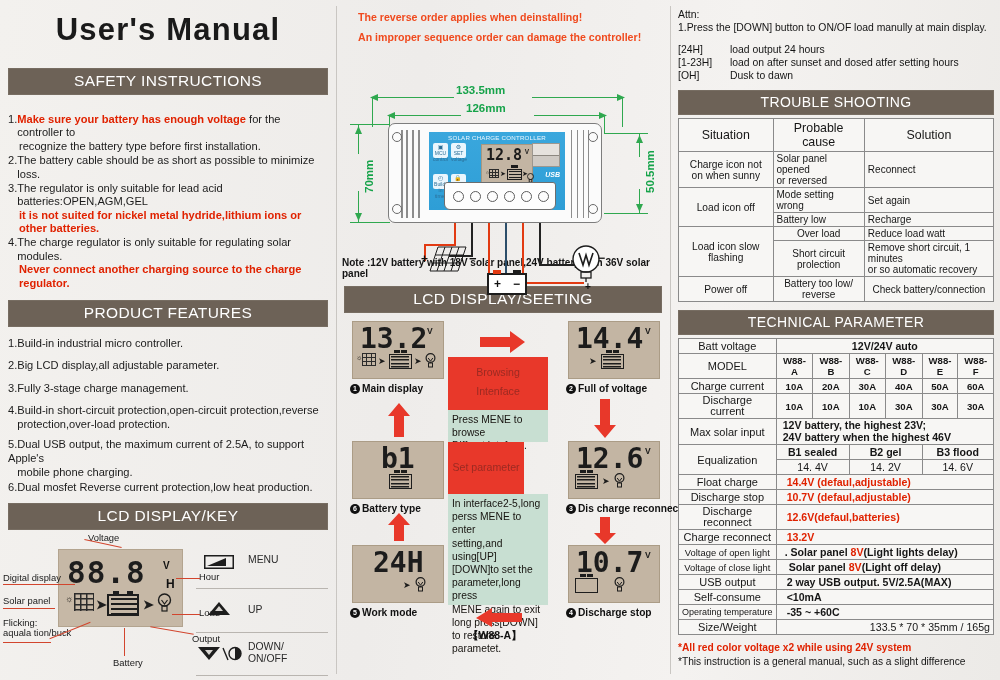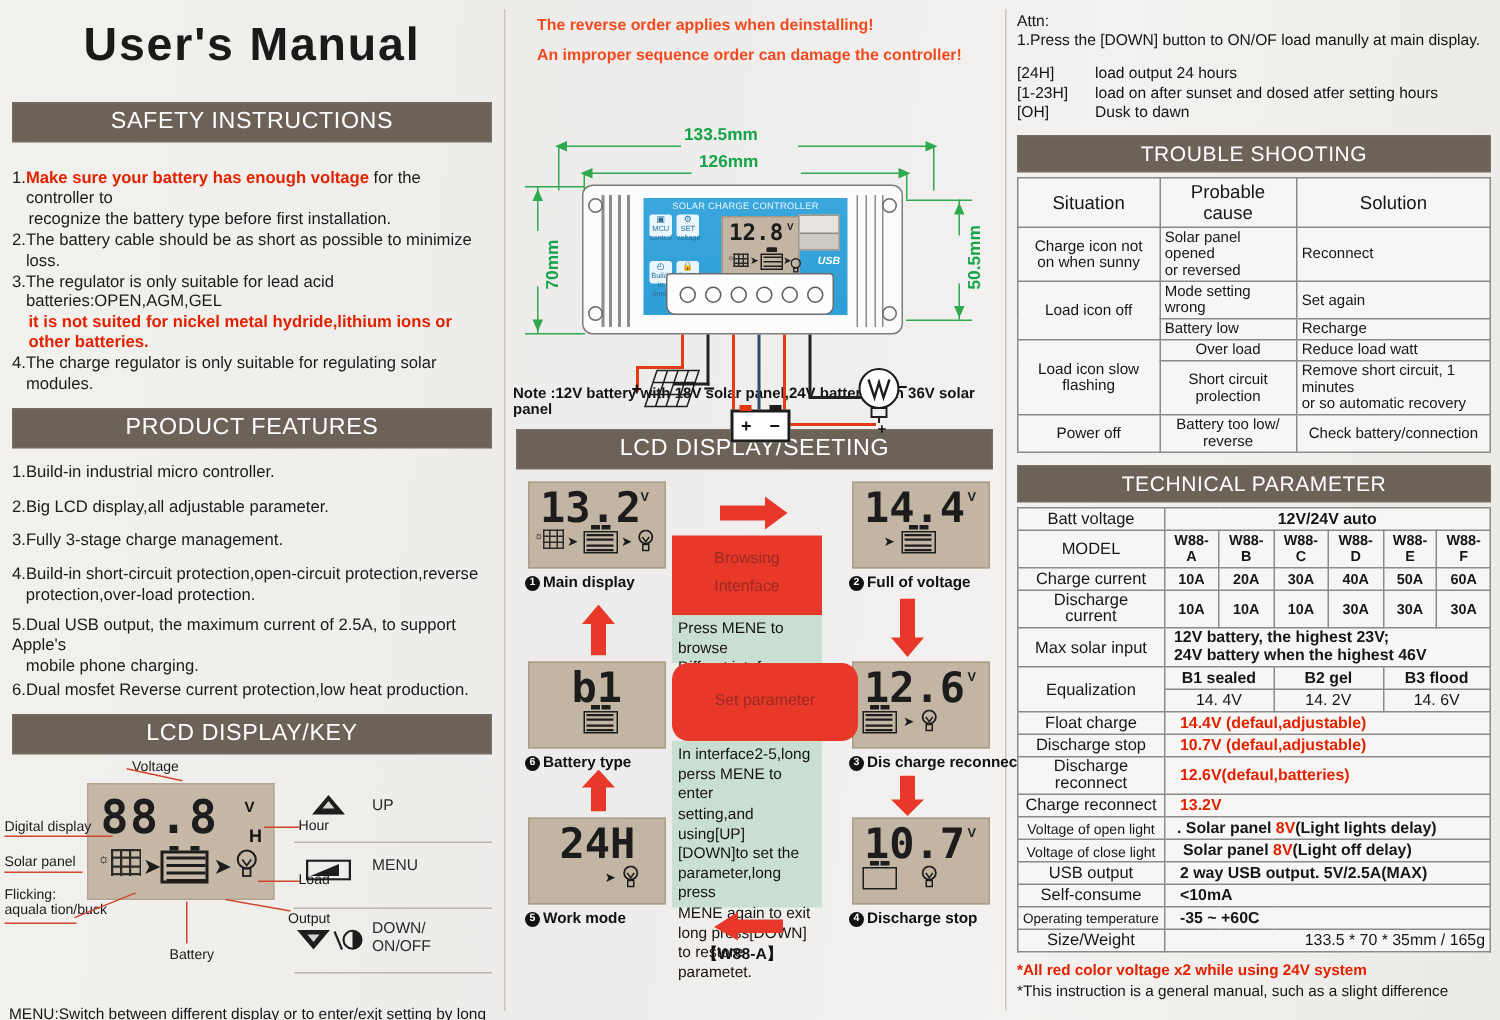--- a/index.html
+++ b/index.html
@@ -255,20 +255,23 @@
         <span class="bdy">The regulator is only suitable for lead acid batteries:OPEN,AGM,GEL</span>
       </div>
       <div class="li indent redb">
           <span>it is not suited for nickel metal hydride,lithium ions or other batteries.</span>
         </div>
 
       <div class="li">
         <span class="num">4.</span>
         <span class="bdy">The charge regulator is only suitable for regulating solar modules.</span>
       </div>
+      <div class="li indent redb">
+          <span>Never connect another charging source to the charge regulator.</span>
+        </div>
     </div>
 
     <div style="padding:5px 8px 0;">
       <div class="bar">PRODUCT FEATURES</div>
     </div>
 
     <div class="txtblock" style="padding-top:10px;">
       <div class="li" style="margin-bottom:9px">1.Build-in industrial micro controller.</div>
       <div class="li" style="margin-bottom:9px">2.Big LCD display,all adjustable parameter.</div>
       <div class="li" style="margin-bottom:9px">3.Fully 3-stage  charge management.</div>
@@ -325,36 +328,36 @@
       <div class="leader" style="left:176px; top:48px; width:24px;"></div>
 
       <div class="lbl" style="left:199px; top:78px;">Load</div>
       <div class="leader" style="left:172px; top:84px; width:28px;"></div>
 
       <div class="lbl" style="left:192px; top:104px;">Output</div>
       <div class="leader" style="left:150px; top:100px; width:44px; transform:rotate(10deg);"></div>
 
       <div class="keys">
         <div class="keyrow">
+          <div class="keyglyph">
+            <svg width="30" height="14" viewBox="0 0 30 14">
+                <rect x="0.7" y="0.7" width="28.6" height="12.6" fill="none" stroke="#1d1d1d" stroke-width="1.6"></rect>
+                <path d="M3 11 L22 3 L22 11 Z" fill="#1d1d1d"></path>
+              </svg>
+          </div>
+          <div class="keyname">MENU</div>
+        </div>
+        <div class="keyrow">
           <div class="keyglyph" style="top:13px">
             <svg width="22" height="14" viewBox="0 0 22 14">
                 <path d="M11 0 L22 13 L0 13 Z" fill="#1d1d1d"></path>
                 <path d="M11 4 L15 9 L7 9 Z" fill="#d9d6d2"></path>
               </svg>
           </div>
           <div class="keyname" style="top:15px">UP</div>
-        </div>
-        <div class="keyrow">
-          <div class="keyglyph">
-            <svg width="30" height="14" viewBox="0 0 30 14">
-                <rect x="0.7" y="0.7" width="28.6" height="12.6" fill="none" stroke="#1d1d1d" stroke-width="1.6"></rect>
-                <path d="M3 11 L22 3 L22 11 Z" fill="#1d1d1d"></path>
-              </svg>
-          </div>
-          <div class="keyname">MENU</div>
         </div>
         <div class="keyrow">
           <div class="keyglyph" style="top:13px;width:44px;left:2px">
             <svg width="44" height="15" viewBox="0 0 44 15">
                 <path d="M0 1 L22 1 L11 14 Z" fill="#1d1d1d"></path>
                 <path d="M7 4 L15 4 L11 9 Z" fill="#d9d6d2"></path>
                 <path d="M25 2 L30 14" stroke="#1d1d1d" stroke-width="1.4"></path>
                 <circle cx="37" cy="7.5" r="6" fill="none" stroke="#1d1d1d" stroke-width="1.4"></circle>
                 <path d="M37 1.5 A6 6 0 0 1 37 13.5 Z" fill="#1d1d1d"></path>
               </svg>
@@ -641,21 +644,21 @@
       </div>
 
       <div class="redbox" style="left:112px; top:44px; width:100px; height:53px;">
         <div style="padding-top:9px">Browsing</div>
         <div style="padding-top:7px">Intenface</div>
       </div>
       <div class="mintbox" style="left:112px; top:97px; width:100px; height:32px;">
         <div>Press MENE to browse</div>
         <div>Differet inteface.</div>
       </div>
-      <div class="redbox" style="left:112px; top:129px; width:124px; height:52px; padding-top:19px;border-radius:11px;">
+      <div class="redbox" style="left:112px; top:129px; width:76px; height:52px; padding-top:19px;">
         <div>Set parameter</div>
       </div>
       <div class="mintbox" style="left:112px; top:181px; width:100px; height:111px;">
         <div>In interface2-5,long</div>
         <div>perss MENE to enter</div>
         <div>setting,and using[UP]</div>
         <div>[DOWN]to set the</div>
         <div>parameter,long press</div>
         <div>MENE again to exit</div>
         <div>long press[DOWN]</div>

